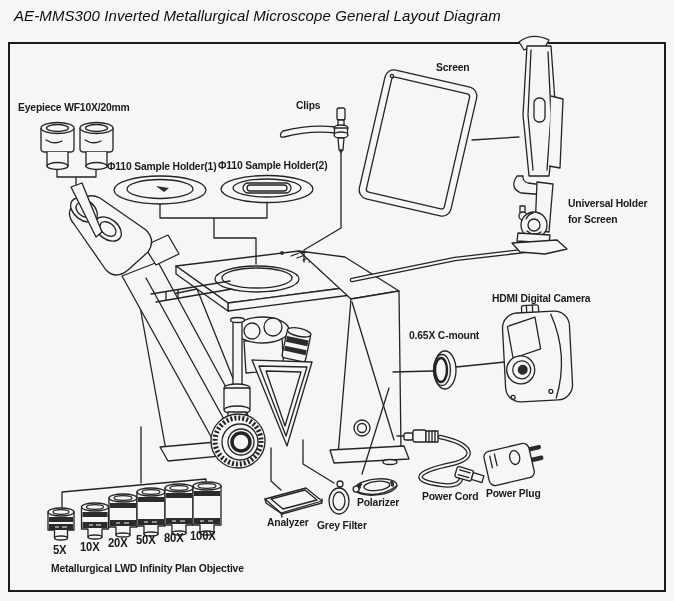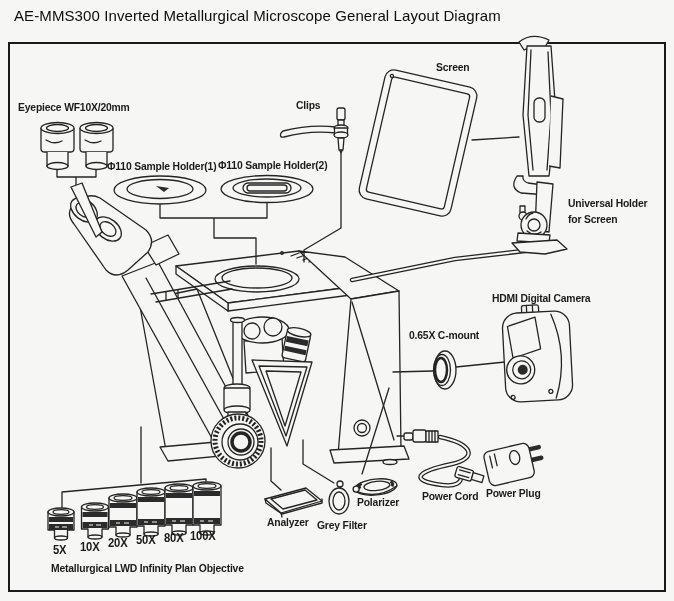--- a/index.html
+++ b/index.html
@@ -1,19 +1,19 @@
 <!DOCTYPE html>
 <html><head>
 <meta charset="utf-8">
 <style>
   html,body{margin:0;padding:0;}
   body{background:#f4f4f2;font-family:"Liberation Sans",sans-serif;}
   .stage{position:relative;width:674px;height:601px;background:#f6f6f4;overflow:hidden;}
   .title{position:absolute;left:14px;top:7px;font-size:15px;font-weight:500;color:#0d0d0d;
-         letter-spacing:0.1px;white-space:nowrap;}
+         letter-spacing:0.1px;white-space:nowrap;font-style:italic;}
   .art{position:absolute;left:0;top:0;}
   .lbl{position:absolute;font-size:11.5px;font-weight:700;color:#1b1b1b;white-space:nowrap;
        letter-spacing:-0.2px;transform:scaleX(0.9);transform-origin:left top;line-height:1.35;}
   .mag{font-size:12.5px;}
   .ln{fill:none;stroke:#242424;stroke-width:1.3;stroke-linecap:round;stroke-linejoin:round;}
   .fl{fill:#f6f6f4;stroke:#242424;stroke-width:1.3;stroke-linejoin:round;}
   .dk{fill:#2b2b2b;stroke:none;}
   .wire{fill:none;stroke:#242424;stroke-width:4.5;stroke-linecap:round;stroke-linejoin:round;}
   .wirein{fill:none;stroke:#f6f6f4;stroke-width:2;stroke-linecap:round;stroke-linejoin:round;}
 </style>

